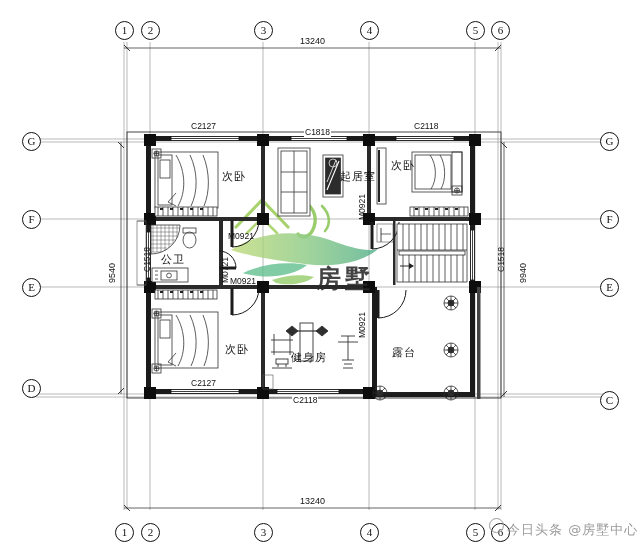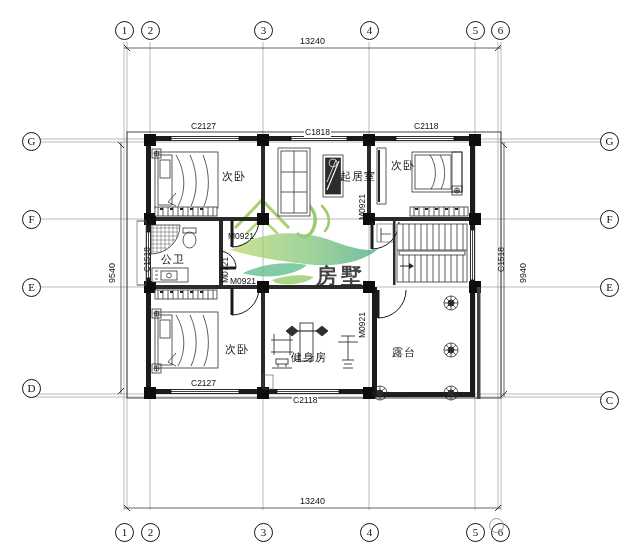--- a/index.html
+++ b/index.html
@@ -72,21 +72,21 @@
     white-space:nowrap;
     z-index:5;
   }
   .doorlabel.vert{
     transform:rotate(-90deg);
     transform-origin:left top;
   }
   #wm-text{
     position:absolute;
     left:316px;top:262px;
-    font-size:21px;
+    font-size:25px;
     color:#2a2a2a;
     font-family:"DejaVu Sans","Liberation Sans",sans-serif;
     font-weight:bold;
     letter-spacing:4px;
     z-index:5;
     opacity:.88;
     pointer-events:none;
   }
   #wm-bottom{
     position:absolute;
@@ -516,14 +516,14 @@
 
 <div class="doorlabel vert" style="left:357px;top:220px;">M0921</div>
 <div class="doorlabel" style="left:228px;top:231px;">M0921</div>
 <div class="doorlabel vert" style="left:220px;top:283px;">M0721</div>
 <div class="doorlabel" style="left:230px;top:276px;">M0921</div>
 <div class="doorlabel vert" style="left:357px;top:338px;">M0921</div>
 
 <div id="wm-text">房墅</div>
 
 <div id="wm-bottom">
-  <span class="mark"></span>
+  <span class="mark"></span><span>今日头条 @房墅中心</span>
 </div>
 
 </body></html>

